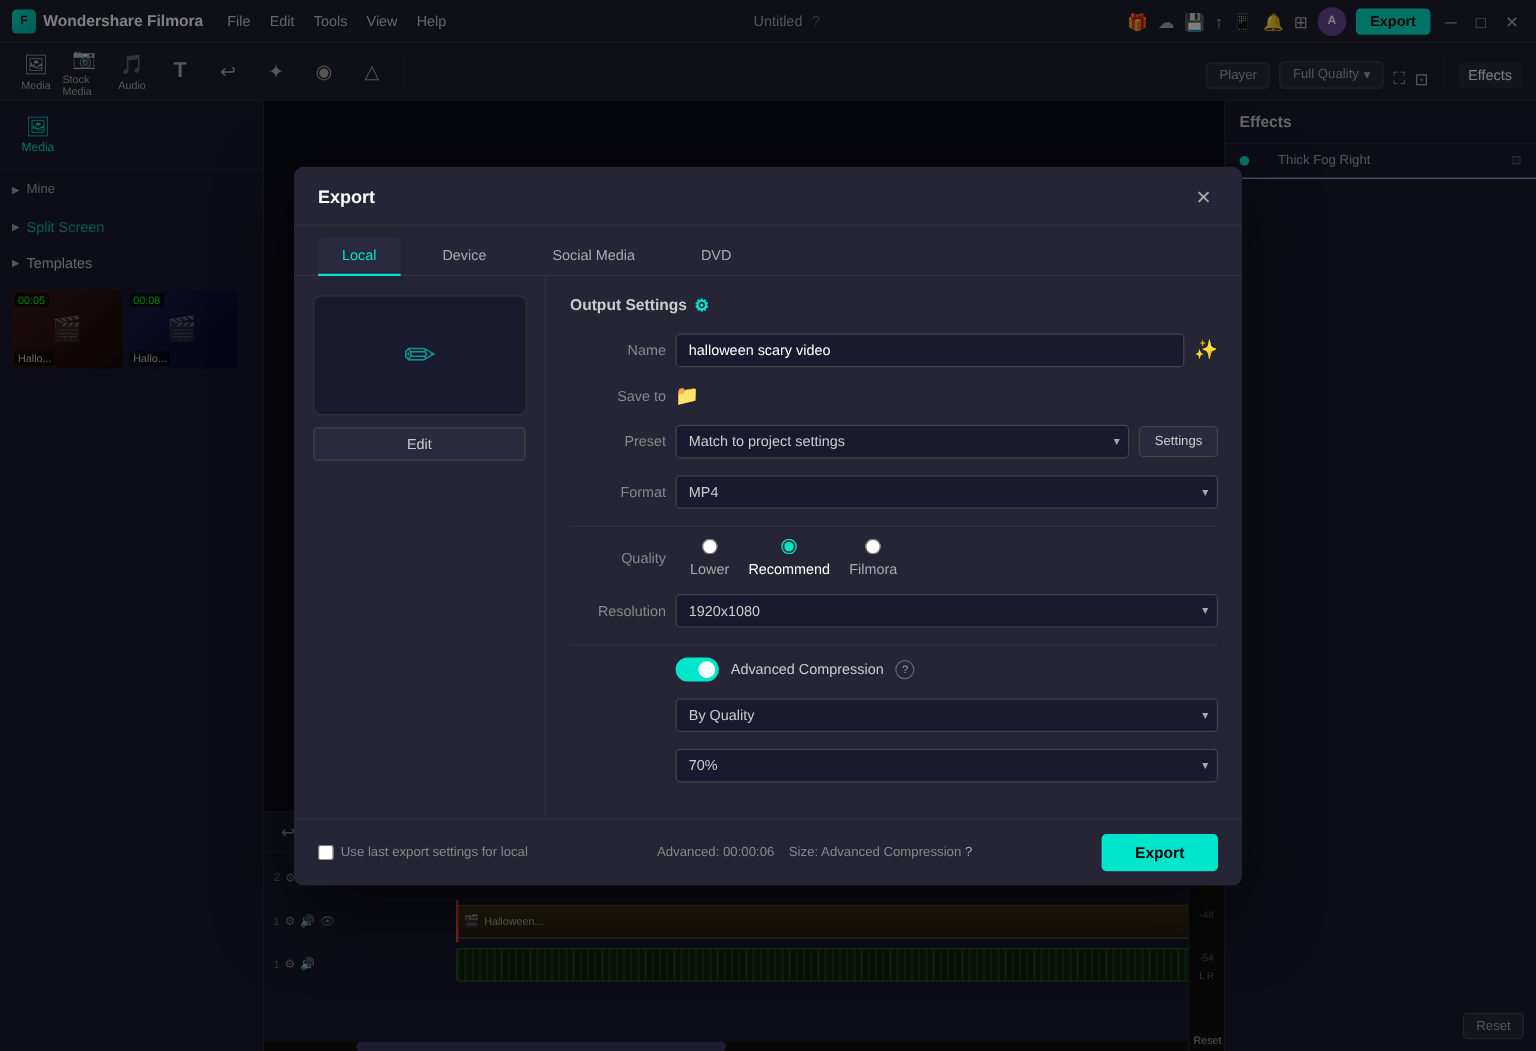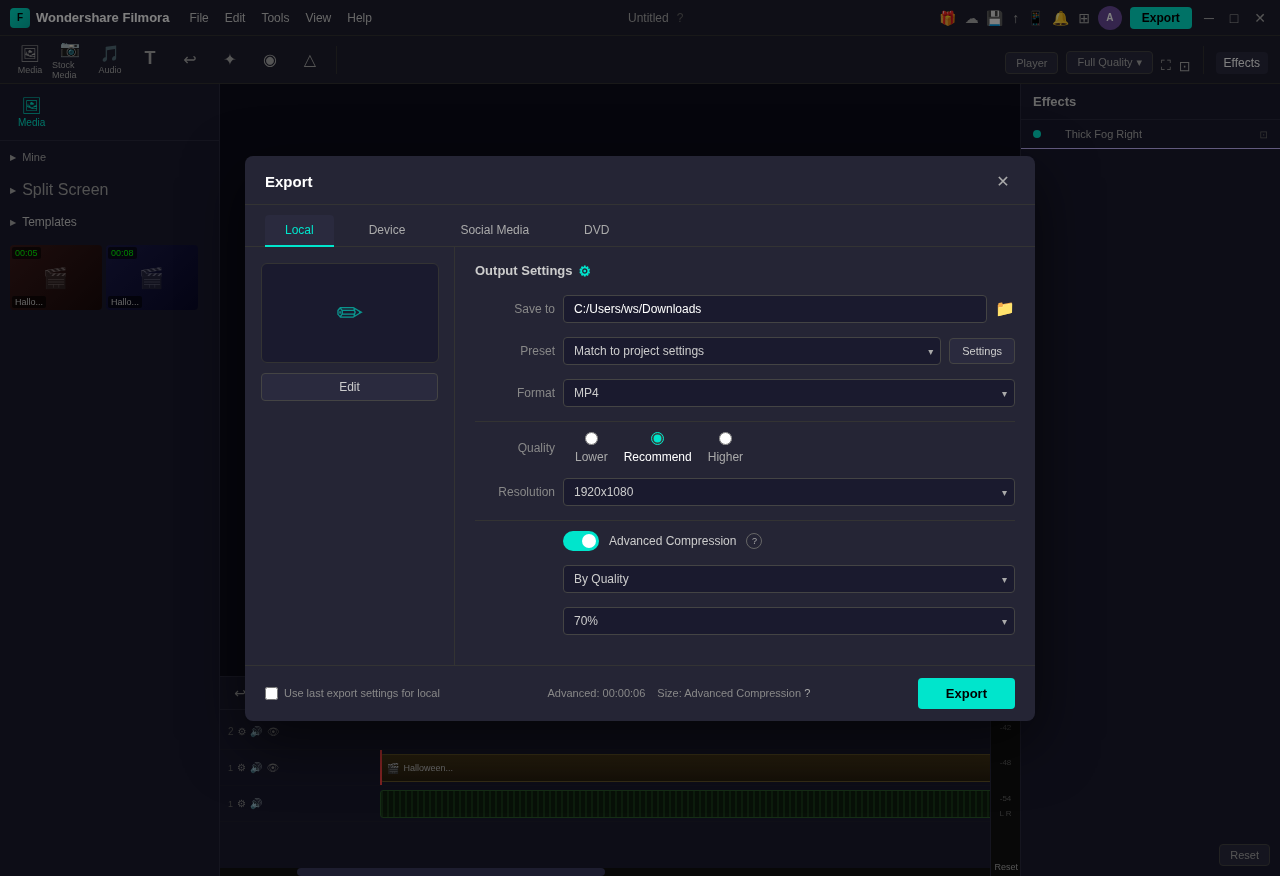--- a/index.html
+++ b/index.html
@@ -582,21 +582,21 @@
     </div>
     <div style="padding:6px 10px;">
       <div class="panel-section-header">
         <span class="arrow">▶</span>
         <span style="font-size:11px;color:#aaa">Mine</span>
       </div>
     </div>
     <div style="padding:4px 10px;">
       <div class="panel-section-header">
         <span class="arrow">▶</span>
-        <span style="font-size:16px;color:#a3a3a3">Split Screen</span>
+        <span style="font-size:12px;color:#14b8a6">Split Screen</span>
       </div>
     </div>
     <div style="padding:4px 10px;">
       <div class="panel-section-header">
         <span class="arrow">▶</span>
         <span style="font-size:12px;color:#ccc">Templates</span>
       </div>
     </div>
 
     <div style="padding:8px 10px;">
@@ -729,24 +729,28 @@
         </div>
         <button class="edit-btn">Edit</button>
       </div>
 
       <div class="settings-side">
         <div class="output-settings-header">
           <span>Output Settings</span>
           <span class="help-icon">⚙</span>
         </div>
 
+        <div class="form-row">
+          <span class="form-label">Name</span>
+          <input class="form-input" type="text" style="flex: 1 1 0%;" value="halloween scary video">
+          <button class="ai-icon-btn" title="AI Rename">✨</button>
+        </div>
 
         <div class="form-row">
           <span class="form-label">Save to</span>
-          <input class="form-input" type="text" style="flex: 1 1 0%;" value="C:/Users/ws/Downloads">
           <button class="folder-icon-btn">📁</button>
         </div>
 
         <div class="form-row">
           <span class="form-label">Preset</span>
           <div class="select-wrapper">
             <select>
               <option>Match to project settings</option>
             </select>
           </div>
@@ -772,21 +776,21 @@
             <label class="radio-option">
               <input type="radio" name="quality" value="lower" style="">
               <span>Lower</span>
             </label>
             <label class="radio-option active-radio">
               <input type="radio" name="quality" value="recommend" checked="" style="">
               <span>Recommend</span>
             </label>
             <label class="radio-option">
               <input type="radio" name="quality" value="higher" style="">
-              <span>Higher</span>
+              <span>Filmora</span>
             </label>
           </div>
         </div>
 
         <div class="form-row">
           <span class="form-label">Resolution</span>
           <div class="select-wrapper">
             <select>
               <option>1920x1080</option>
               <option>1280x720</option>

